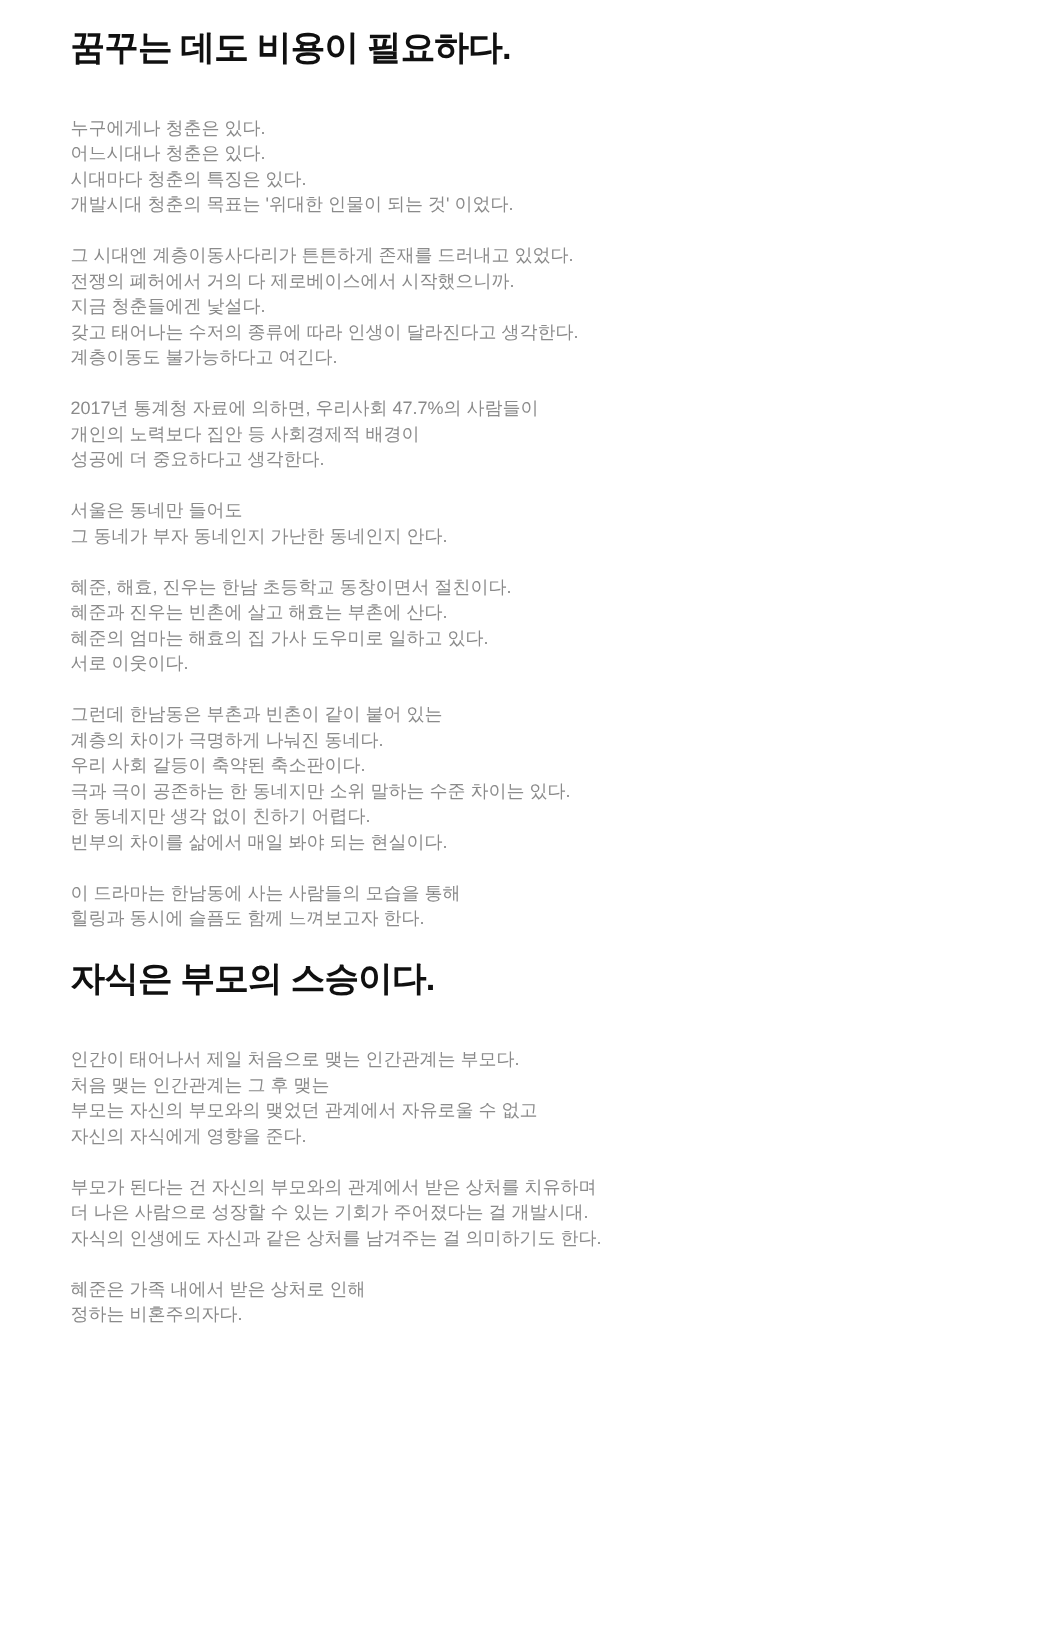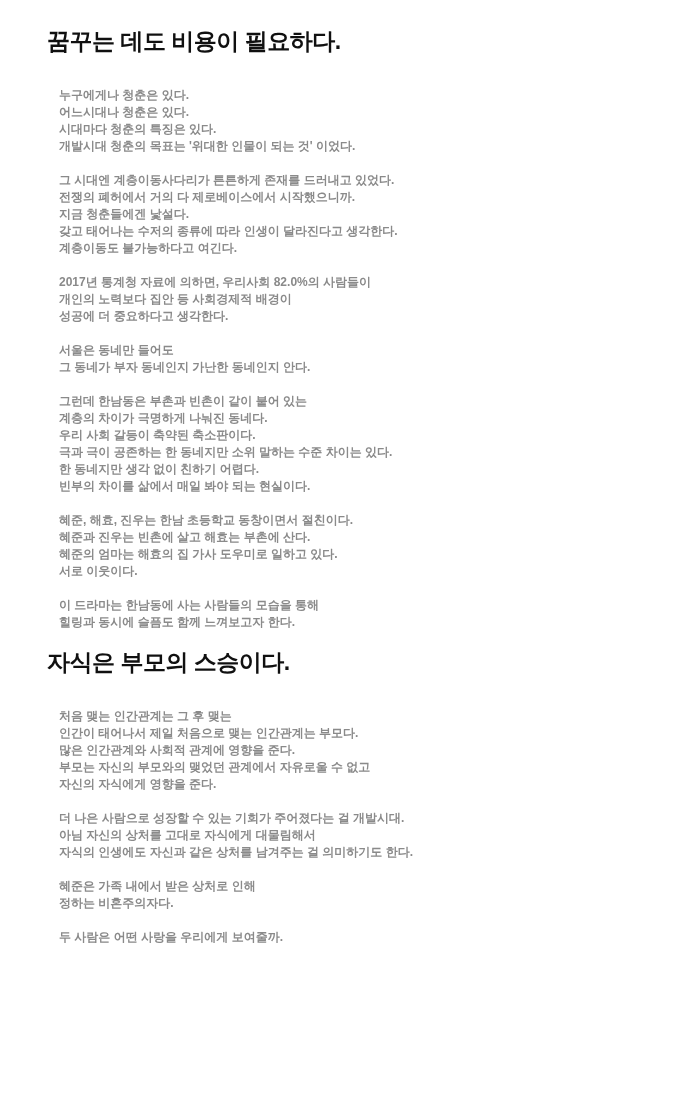--- a/index.html
+++ b/index.html
@@ -19,25 +19,24 @@
   }
   .doc-section .heading {
     font-size: 23px;
     line-height: 27px;
     font-weight: 700;
     color: #101010;
     letter-spacing: -0.5px;
     margin: 18px 0 32px 0;
   }
   .doc-section:first-child .heading {
-    margin-top: 12px;
+    margin-top: 2px;
   }
   .para {
-    margin: 0 0 17px 12px;
-    font-weight: bold;
+    margin: 0 0 17px 0;
   }
   .line {
     display: block;
     font-size: 12px;
     line-height: 17px;
     color: #8a8a8a;
     letter-spacing: 0;
   }
 </style>
 </head>
@@ -54,65 +53,61 @@
           <span class="line">개발시대 청춘의 목표는 '위대한 인물이 되는 것' 이었다.</span>
         </p>
         <p class="para">
           <span class="line">그 시대엔 계층이동사다리가 튼튼하게 존재를 드러내고 있었다.</span>
           <span class="line">전쟁의 폐허에서 거의 다 제로베이스에서 시작했으니까.</span>
           <span class="line">지금 청춘들에겐 낯설다.</span>
           <span class="line">갖고 태어나는 수저의 종류에 따라 인생이 달라진다고 생각한다.</span>
           <span class="line">계층이동도 불가능하다고 여긴다.</span>
         </p>
         <p class="para">
-          <span class="line">2017년 통계청 자료에 의하면, 우리사회 82.0%의 사람들이</span>
+          <span class="line">2017년 통계청 자료에 의하면, 우리사회 47.7%의 사람들이</span>
           <span class="line">개인의 노력보다 집안 등 사회경제적 배경이</span>
           <span class="line">성공에 더 중요하다고 생각한다.</span>
         </p>
       </section>
       <section class="doc-section">
         <p class="para">
           <span class="line">서울은 동네만 들어도</span>
           <span class="line">그 동네가 부자 동네인지 가난한 동네인지 안다.</span>
         </p>
         <p class="para">
+          <span class="line">혜준, 해효, 진우는 한남 초등학교 동창이면서 절친이다.</span>
+          <span class="line">혜준과 진우는 빈촌에 살고 해효는 부촌에 산다.</span>
+          <span class="line">혜준의 엄마는 해효의 집 가사 도우미로 일하고 있다.</span>
+          <span class="line">서로 이웃이다.</span>
+        </p>
+        <p class="para">
           <span class="line">그런데 한남동은 부촌과 빈촌이 같이 붙어 있는</span>
           <span class="line">계층의 차이가 극명하게 나눠진 동네다.</span>
           <span class="line">우리 사회 갈등이 축약된 축소판이다.</span>
           <span class="line">극과 극이 공존하는 한 동네지만 소위 말하는 수준 차이는 있다.</span>
           <span class="line">한 동네지만 생각 없이 친하기 어렵다.</span>
           <span class="line">빈부의 차이를 삶에서 매일 봐야 되는 현실이다.</span>
-        </p>
-        <p class="para">
-          <span class="line">혜준, 해효, 진우는 한남 초등학교 동창이면서 절친이다.</span>
-          <span class="line">혜준과 진우는 빈촌에 살고 해효는 부촌에 산다.</span>
-          <span class="line">혜준의 엄마는 해효의 집 가사 도우미로 일하고 있다.</span>
-          <span class="line">서로 이웃이다.</span>
         </p>
         <p class="para">
           <span class="line">이 드라마는 한남동에 사는 사람들의 모습을 통해</span>
           <span class="line">힐링과 동시에 슬픔도 함께 느껴보고자 한다.</span>
         </p>
       </section>
       <section class="doc-section">
         <h2 class="heading">자식은 부모의 스승이다.</h2>
         <p class="para">
+          <span class="line">인간이 태어나서 제일 처음으로 맺는 인간관계는 부모다.</span>
           <span class="line">처음 맺는 인간관계는 그 후 맺는</span>
-          <span class="line">인간이 태어나서 제일 처음으로 맺는 인간관계는 부모다.</span>
-          <span class="line">많은 인간관계와 사회적 관계에 영향을 준다.</span>
           <span class="line">부모는 자신의 부모와의 맺었던 관계에서 자유로울 수 없고</span>
           <span class="line">자신의 자식에게 영향을 준다.</span>
         </p>
         <p class="para">
+          <span class="line">부모가 된다는 건 자신의 부모와의 관계에서 받은 상처를 치유하며</span>
           <span class="line">더 나은 사람으로 성장할 수 있는 기회가 주어졌다는 걸 개발시대.</span>
-          <span class="line">아님 자신의 상처를 고대로 자식에게 대물림해서</span>
           <span class="line">자식의 인생에도 자신과 같은 상처를 남겨주는 걸 의미하기도 한다.</span>
         </p>
         <p class="para">
           <span class="line">혜준은 가족 내에서 받은 상처로 인해</span>
           <span class="line">정하는 비혼주의자다.</span>
         </p>
-        <p class="para">
-          <span class="line">두 사람은 어떤 사랑을 우리에게 보여줄까.</span>
-        </p>
       </section>
     </div>
 </main>
 
 </body></html>

